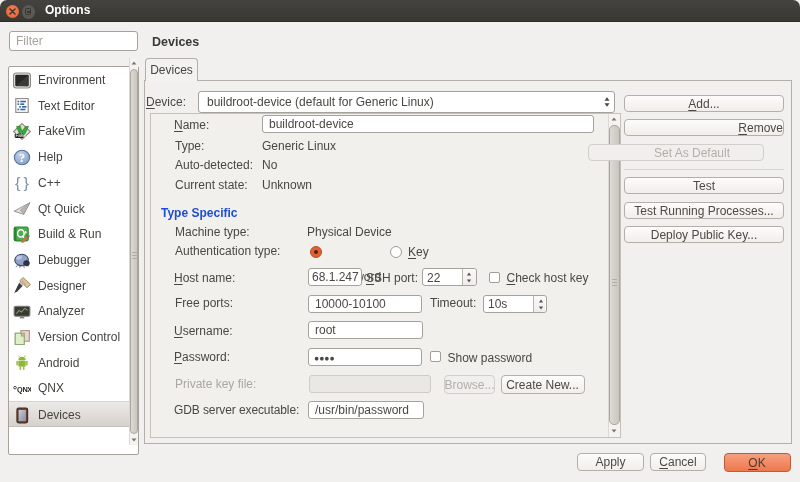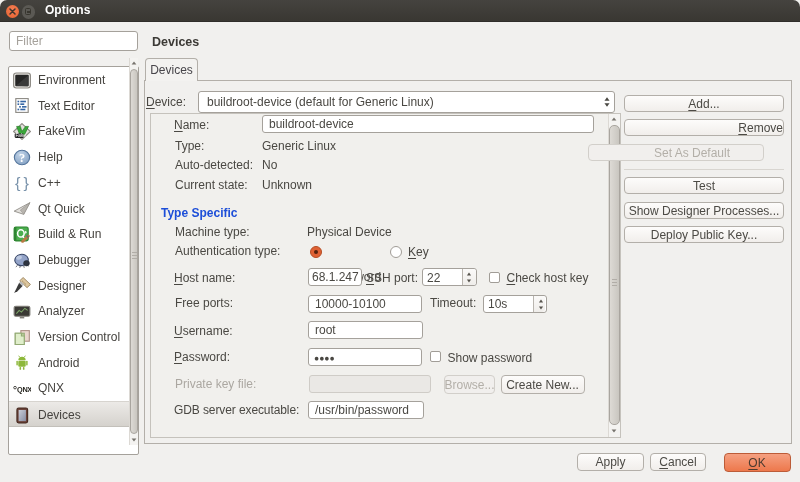--- a/index.html
+++ b/index.html
@@ -275,19 +275,19 @@
   <div class="grip" style="left:611.5px;top:282px;"></div>
   <div class="grip" style="left:611.5px;top:285px;"></div>
   <div class="tri-up" style="left:610.5px;top:117px;border-bottom-color:#76736D;transform:scale(.8);"></div>
   <div class="tri-dn" style="left:610.5px;top:429px;border-top-color:#76736D;transform:scale(.8);"></div>
 
   <div class="btn" style="left:624px;top:94.5px;width:160px;height:17px;line-height:16px;"><u>A</u>dd...</div>
   <div class="btn" style="left:624px;top:119px;width:160px;height:17px;line-height:16px;text-align:right;"><u>R</u>emove</div>
   <div class="btn dis" style="left:588px;top:143.5px;width:176px;height:17px;line-height:16px;padding-left:32px;">Set As Default</div>
   <div class="hline" style="left:624px;top:169px;width:160px;"></div>
   <div class="btn" style="left:624px;top:177px;width:160px;height:17px;line-height:16px;">Test</div>
-  <div class="btn" style="left:624px;top:201.5px;width:160px;height:17px;line-height:16px;">Show Designer Processes...</div>
+  <div class="btn" style="left:624px;top:201.5px;width:160px;height:17px;line-height:16px;">Test Running Processes...</div>
   <div class="btn" style="left:624px;top:226px;width:160px;height:17px;line-height:16px;">Deploy Public Key...</div>
 
   <div class="btn" style="left:577px;top:453px;width:67px;height:18px;line-height:17px;">Apply</div>
   <div class="btn" style="left:650px;top:453px;width:56px;height:18px;line-height:17px;"><u>C</u>ancel</div>
   <div class="btn" id="okbtn" style="left:723.5px;top:452.5px;width:67px;height:19px;line-height:18px;background:linear-gradient(#F5A081,#ED784C);border-color:#BC5C38;color:#4E3B30;"><u>O</u>K</div>
 </div>
 
 </body></html>

